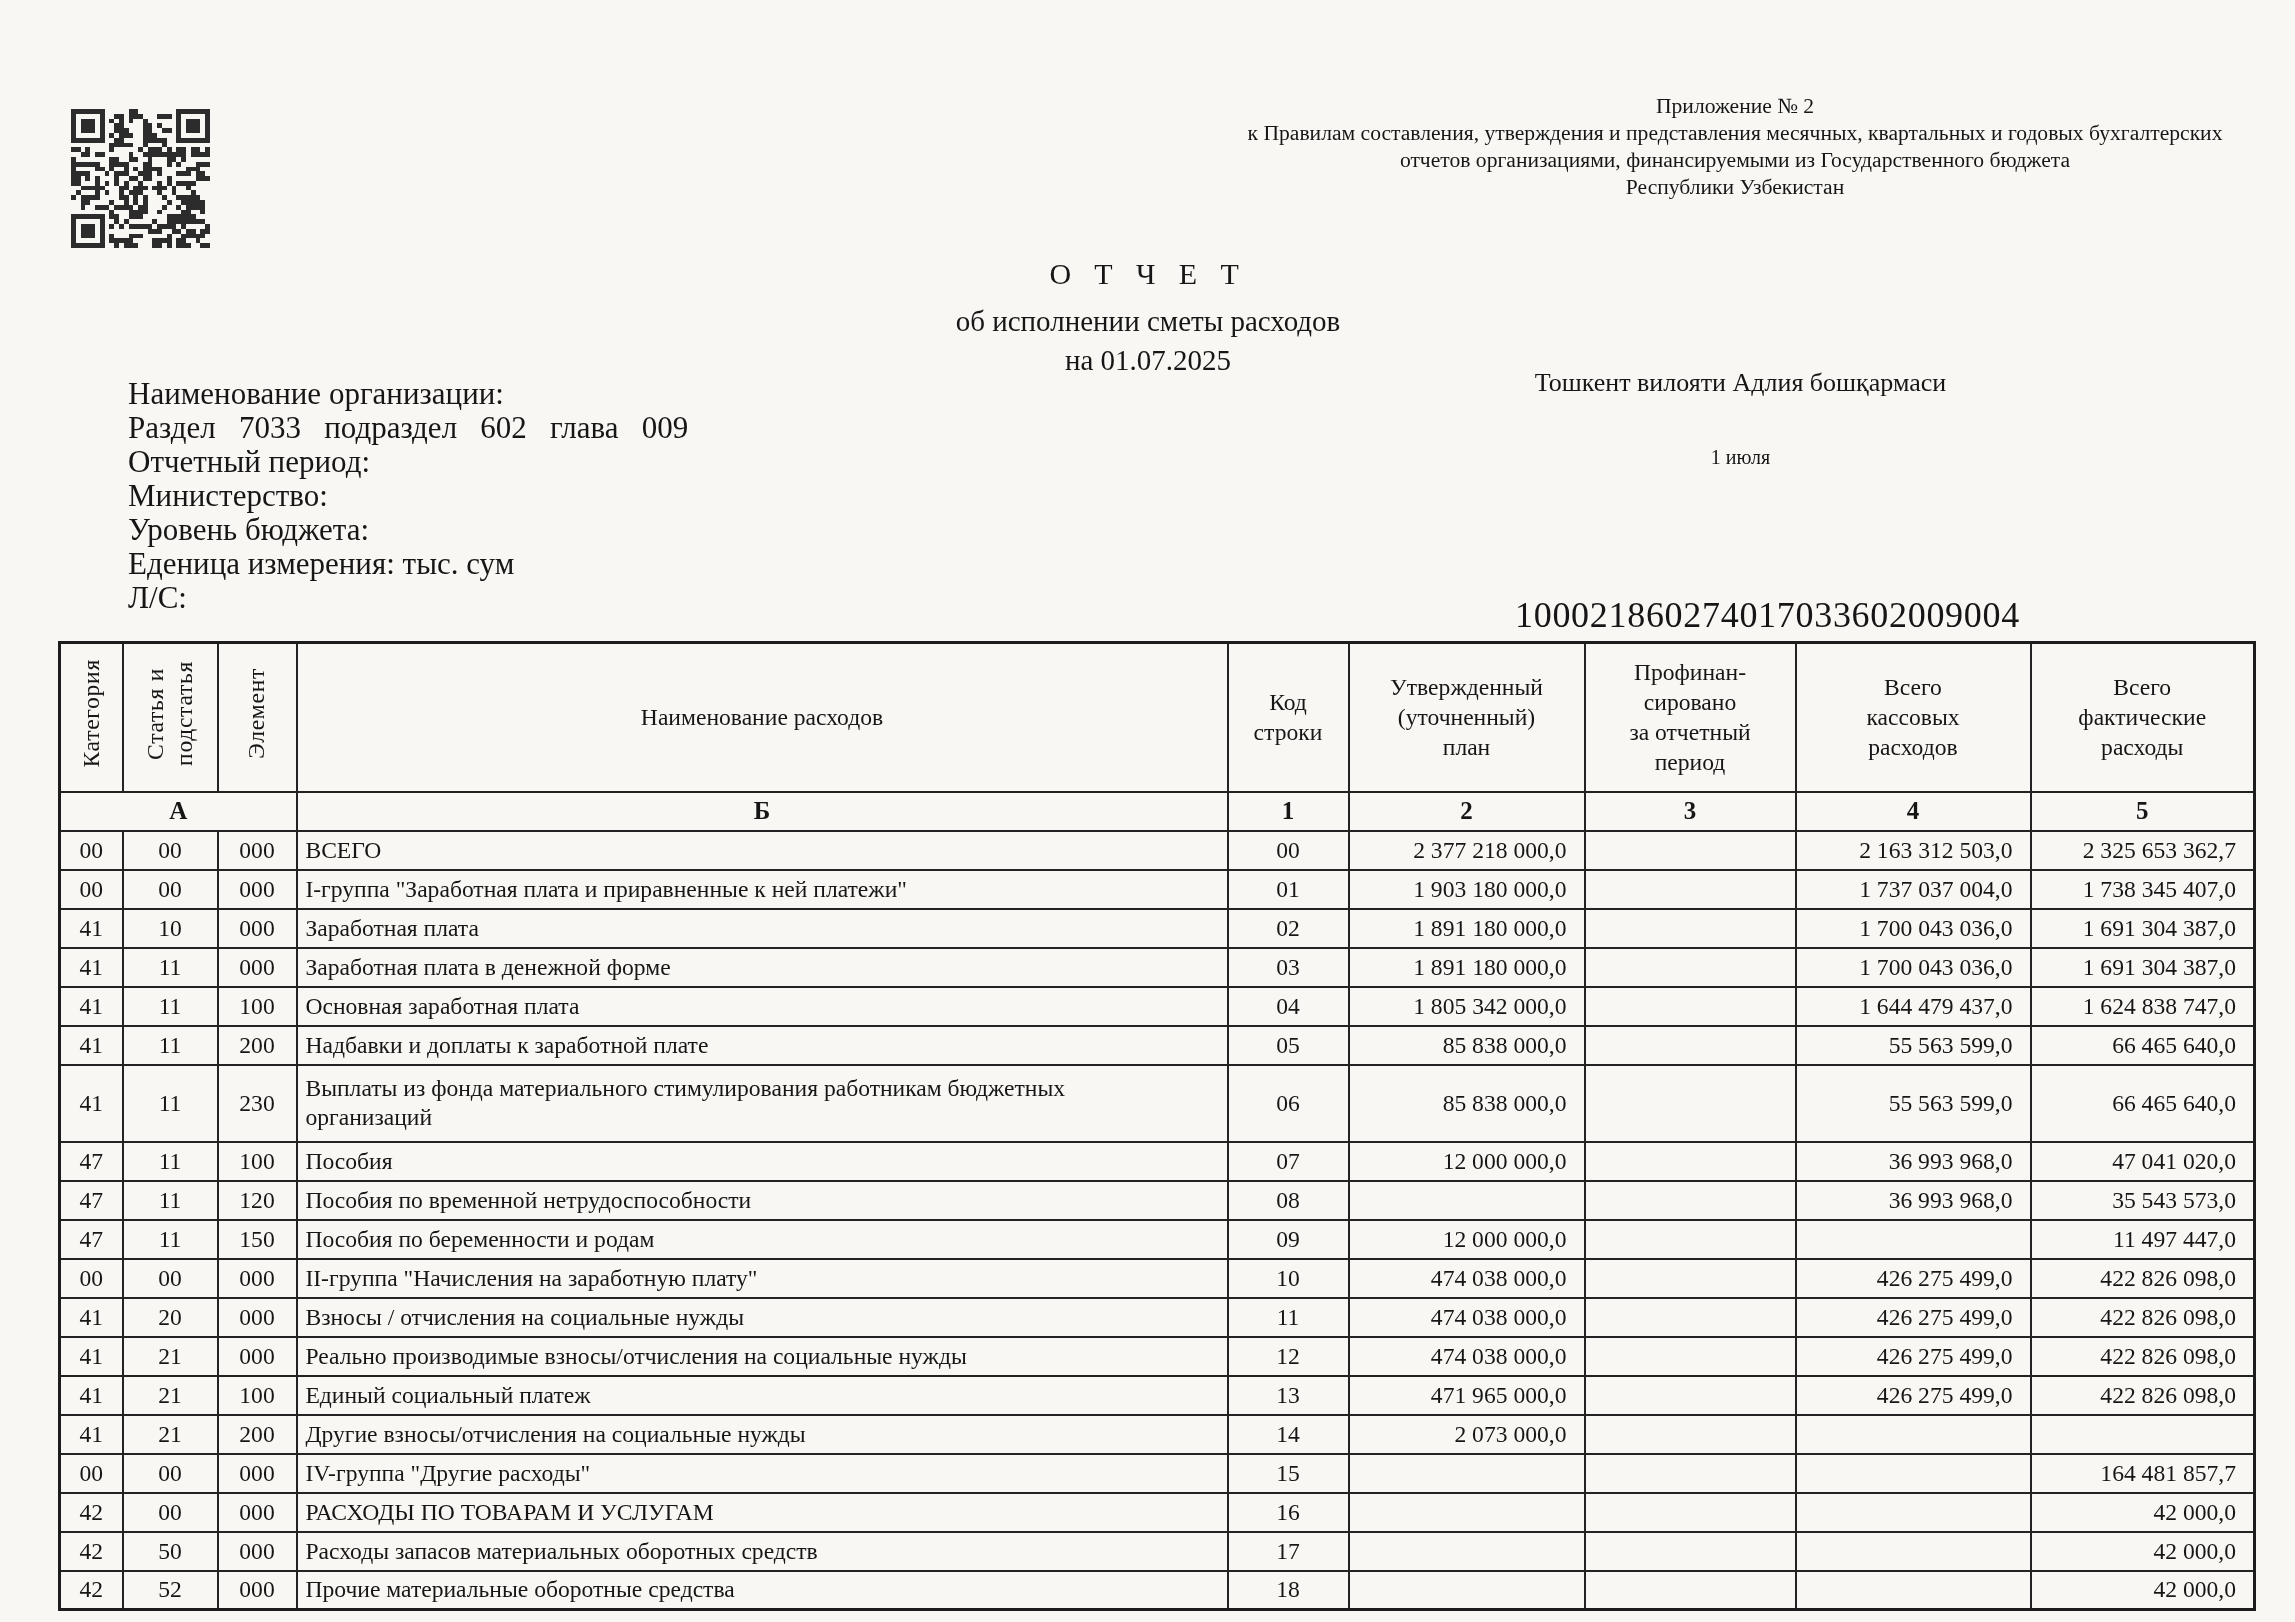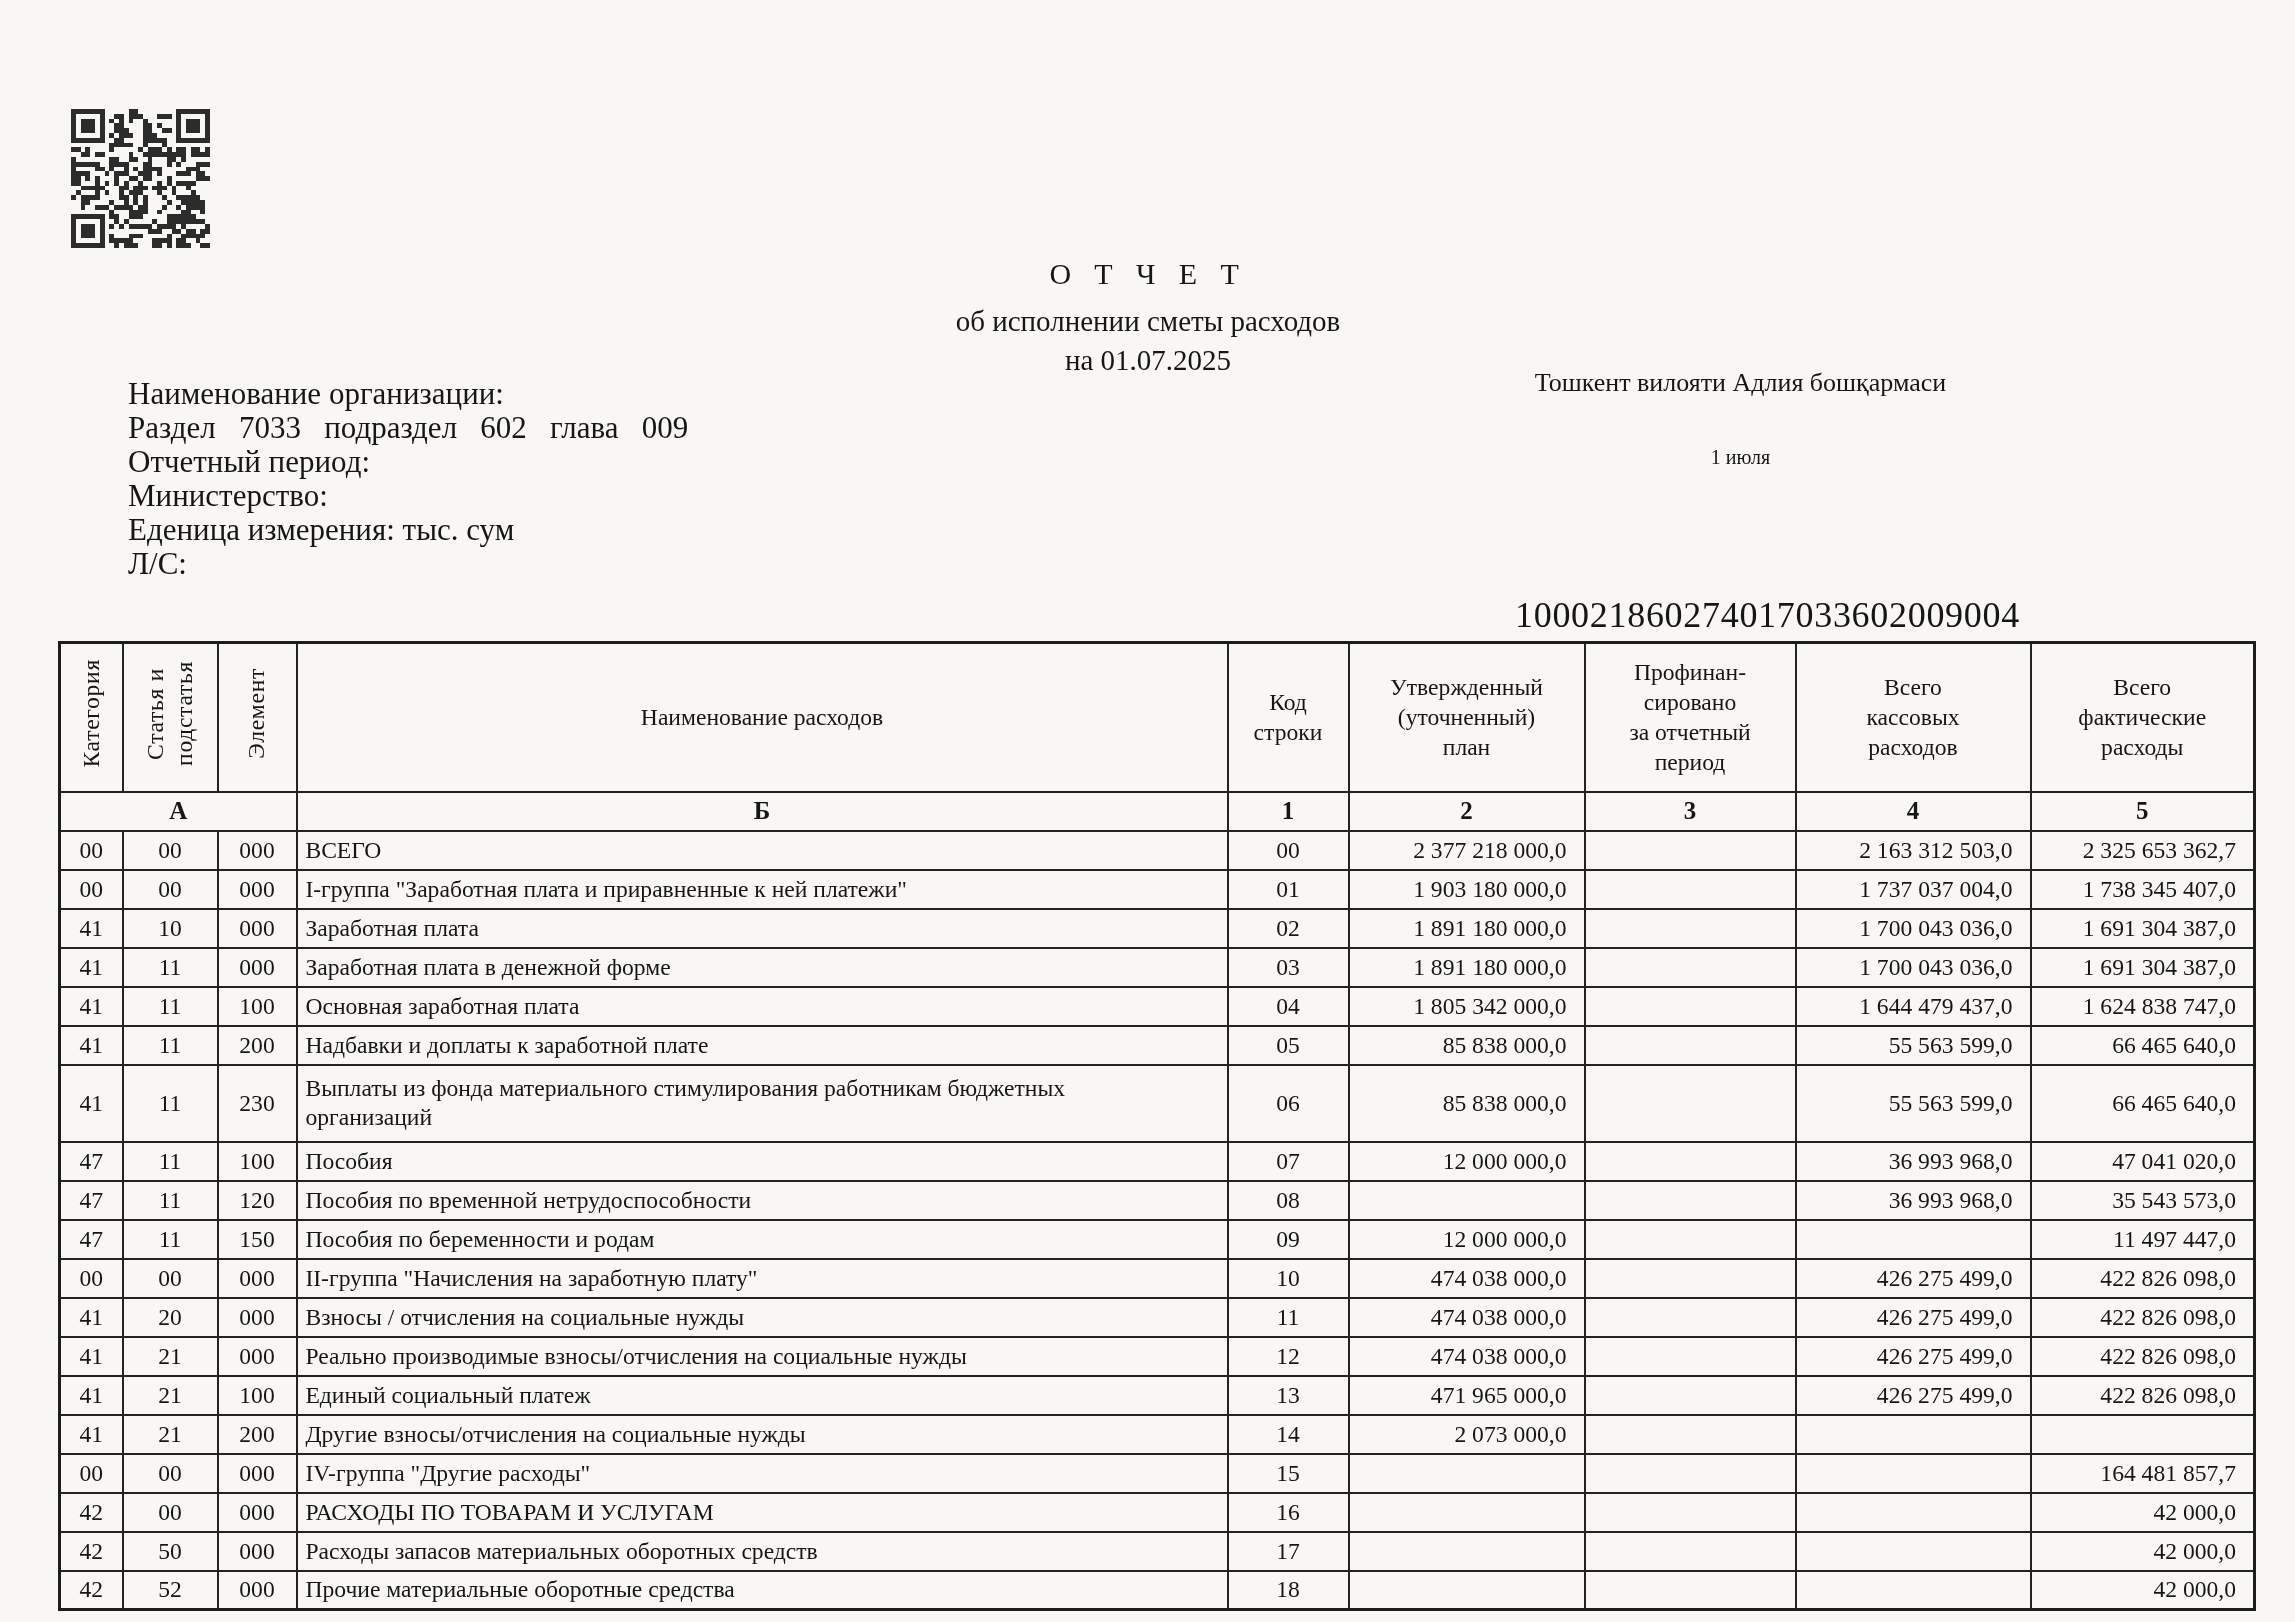--- a/index.html
+++ b/index.html
@@ -378,32 +378,39 @@
         <rect x="2" y="2" width="3" height="3" fill="#2c2c2c"></rect>
         <rect x="22" y="0" width="7" height="7" fill="#2c2c2c"></rect>
         <rect x="23" y="1" width="5" height="5" fill="#f8f7f3"></rect>
         <rect x="24" y="2" width="3" height="3" fill="#2c2c2c"></rect>
         <rect x="0" y="22" width="7" height="7" fill="#2c2c2c"></rect>
         <rect x="1" y="23" width="5" height="5" fill="#f8f7f3"></rect>
         <rect x="2" y="24" width="3" height="3" fill="#2c2c2c"></rect>
       </svg>
   </div>
 
+  <div class="appendix">
+    <div>Приложение № 2</div>
+    <div>к Правилам составления, утверждения и представления месячных, квартальных и годовых бухгалтерских</div>
+    <div>отчетов организациями, финансируемыми из Государственного бюджета</div>
+    <div>Республики Узбекистан</div>
+  </div>
 
   <div class="title-block">
     <div class="title-main">О Т Ч Е Т</div>
     <div class="title-sub">об исполнении сметы расходов</div>
     <div class="title-date">на 01.07.2025</div>
   </div>
 
   <div class="info-left">
     <div>Наименование организации:</div>
     <div class="pre">Раздел   7033   подраздел   602   глава   009</div>
     <div>Отчетный период:</div>
     <div>Министерство:</div>
+    <div>Уровень бюджета:</div>
     <div>Еденица измерения: тыс. сум</div>
     <div>Л/С:</div>
   </div>
 
   <div class="org-right">Тошкент вилояти Адлия бошқармаси</div>
   <div class="date-right">1 июля</div>
   <div class="acct">100021860274017033602009004</div>
 
   <table class="tbl">
     <colgroup>

